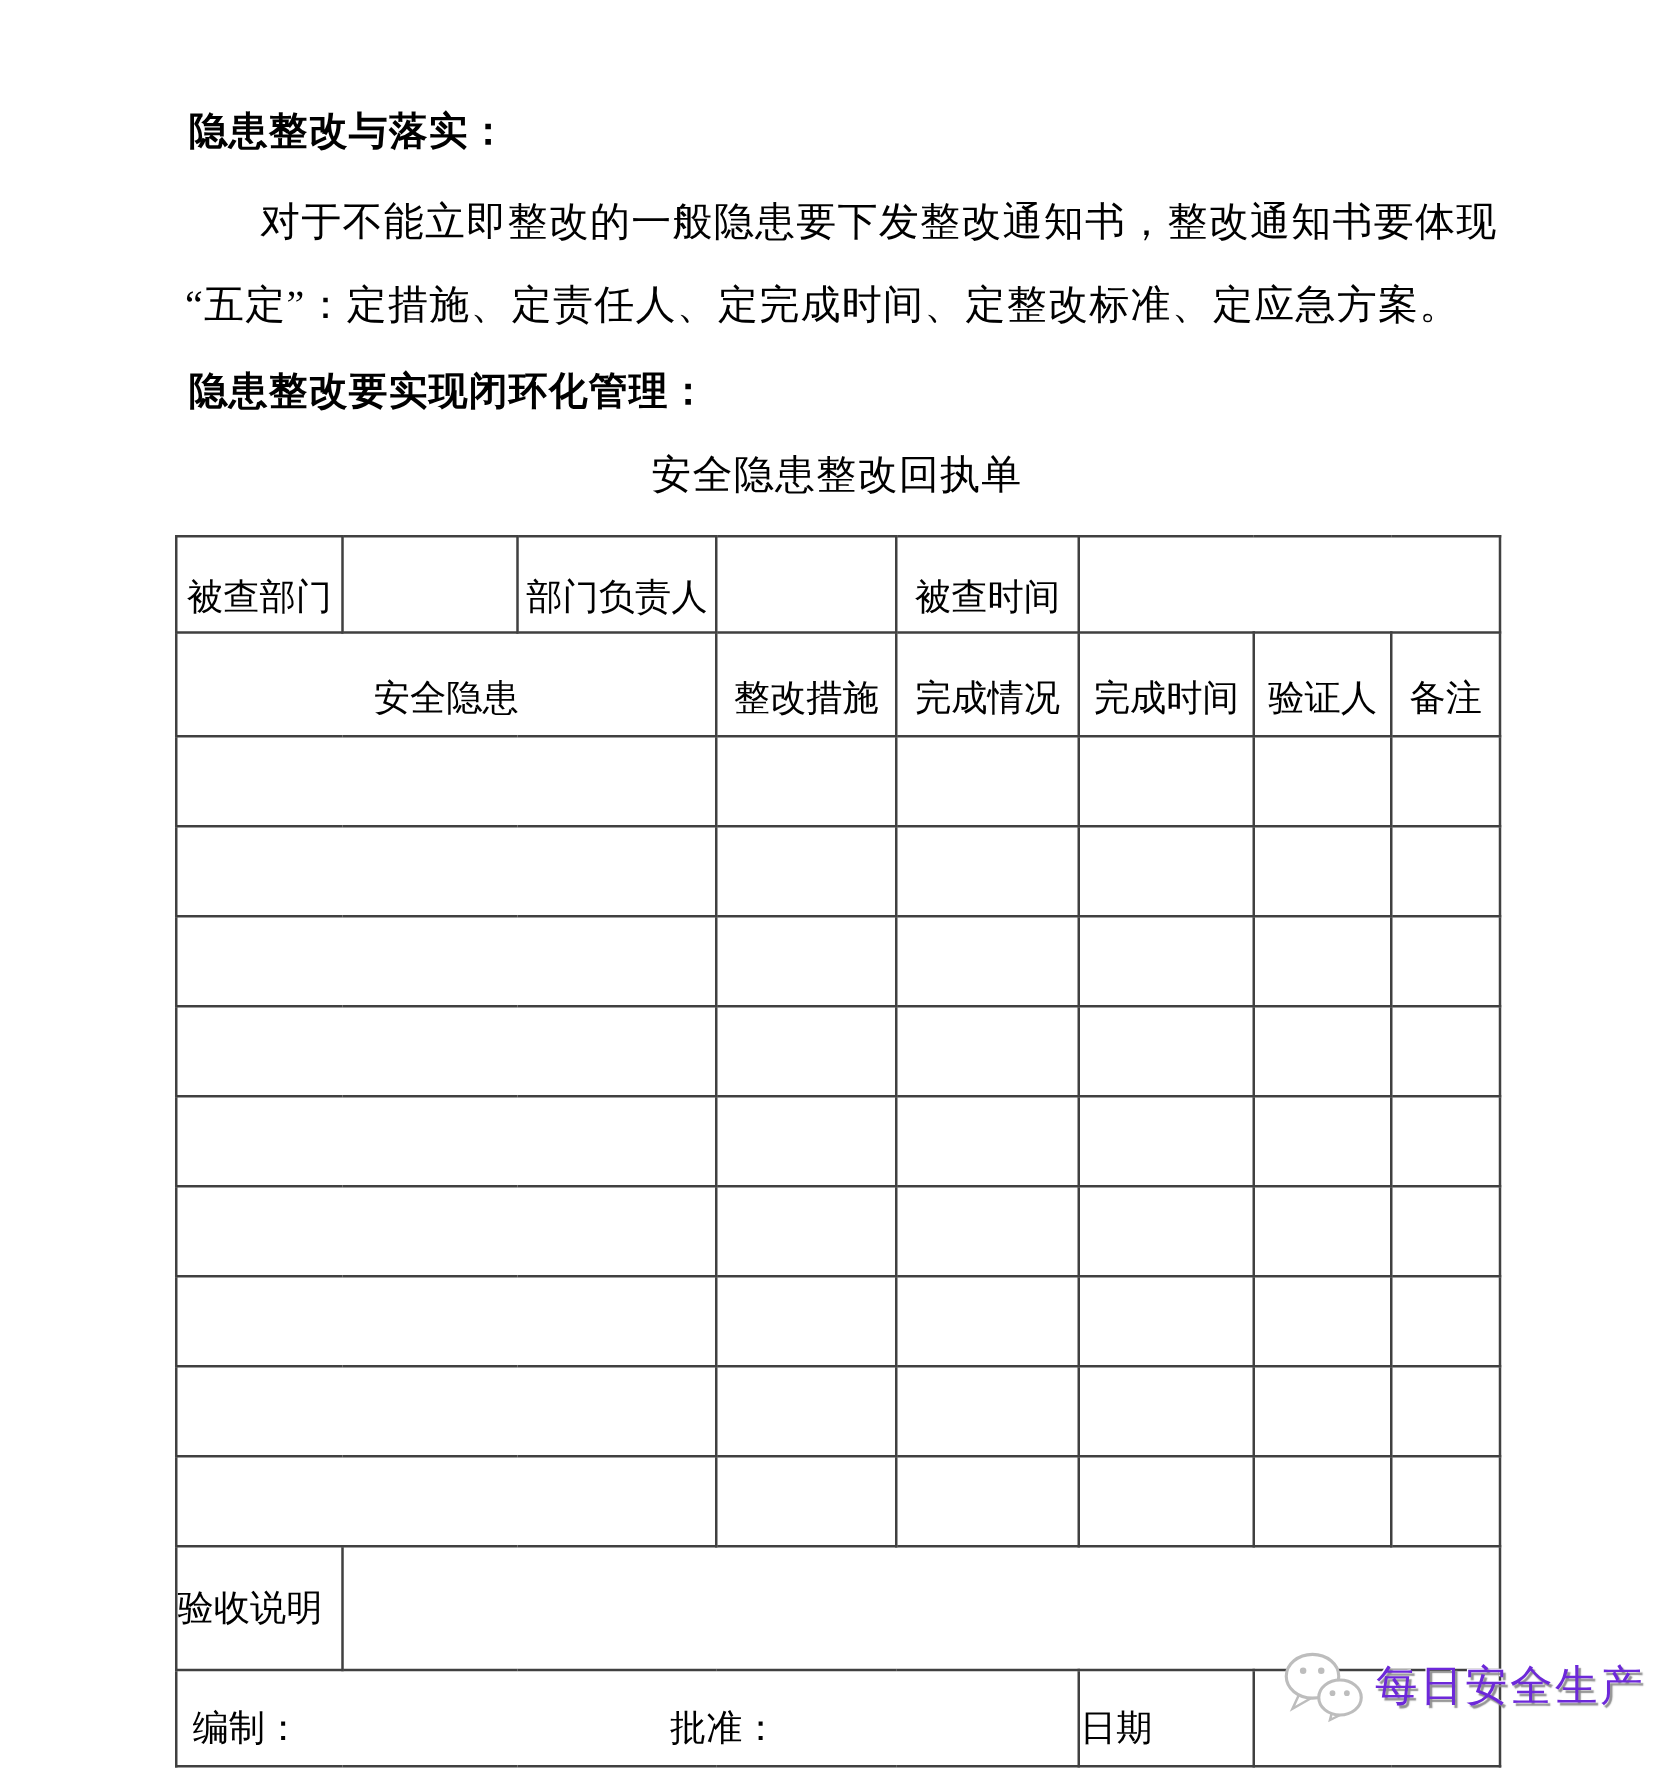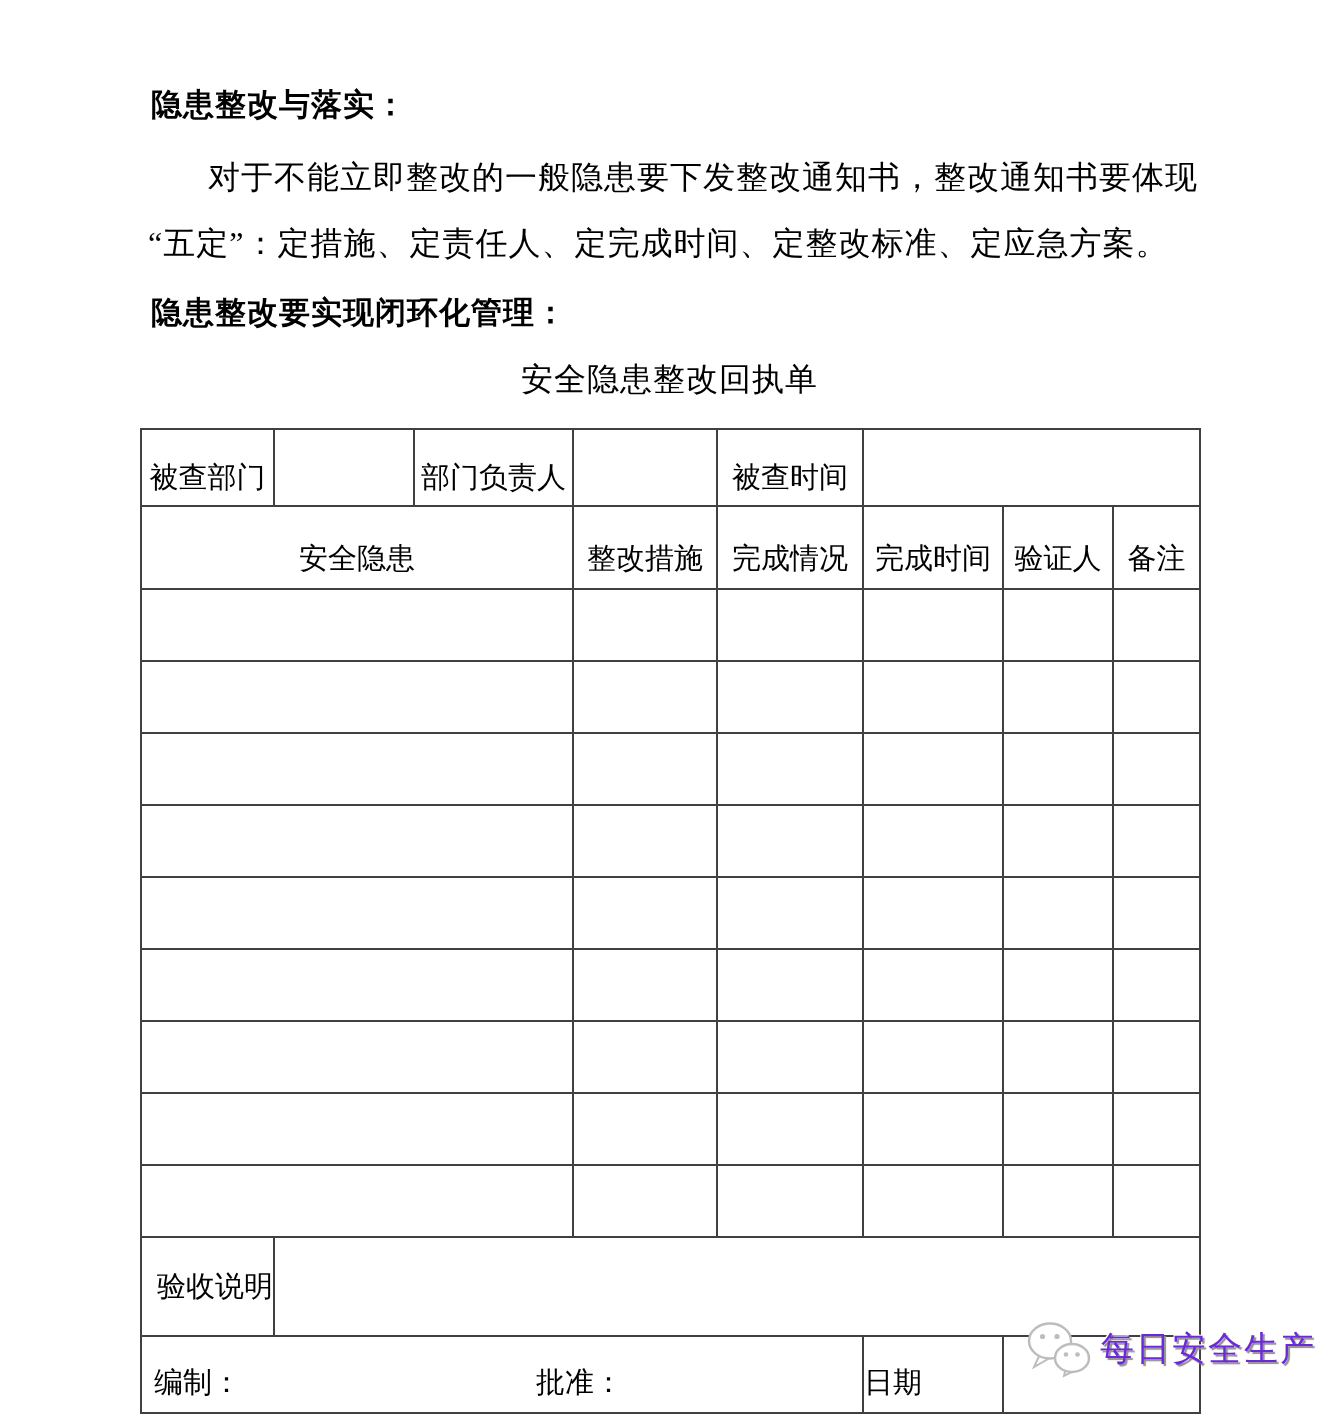--- a/index.html
+++ b/index.html
@@ -26,21 +26,21 @@
   }
   table.form td{
     border:2px solid #404040;
     font-size:29px;
     padding:0;
     overflow:hidden;
   }
   tr.r1 td{height:68px;vertical-align:bottom;text-align:center;padding-bottom:7px;}
   tr.r2 td{height:72px;vertical-align:bottom;text-align:center;padding-bottom:9px;}
   tr.data-row td{height:70px;}
-  tr.acceptance-row td{height:97px;vertical-align:middle;text-align:right;}
+  tr.acceptance-row td{height:97px;vertical-align:middle;text-align:left;}
   tr.footer-row td{height:66px;vertical-align:bottom;padding-bottom:9px;}
   td.footer-left{position:relative;}
   td.footer-left .prepared{position:absolute;left:12px;bottom:9px;}
   td.footer-left .approved{position:absolute;left:394px;bottom:9px;}
   td.date-cell{text-align:left;}
   .watermark{
     position:absolute;left:1026px;top:1320px;
     display:flex;align-items:center;gap:8px;
     pointer-events:none;
   }

